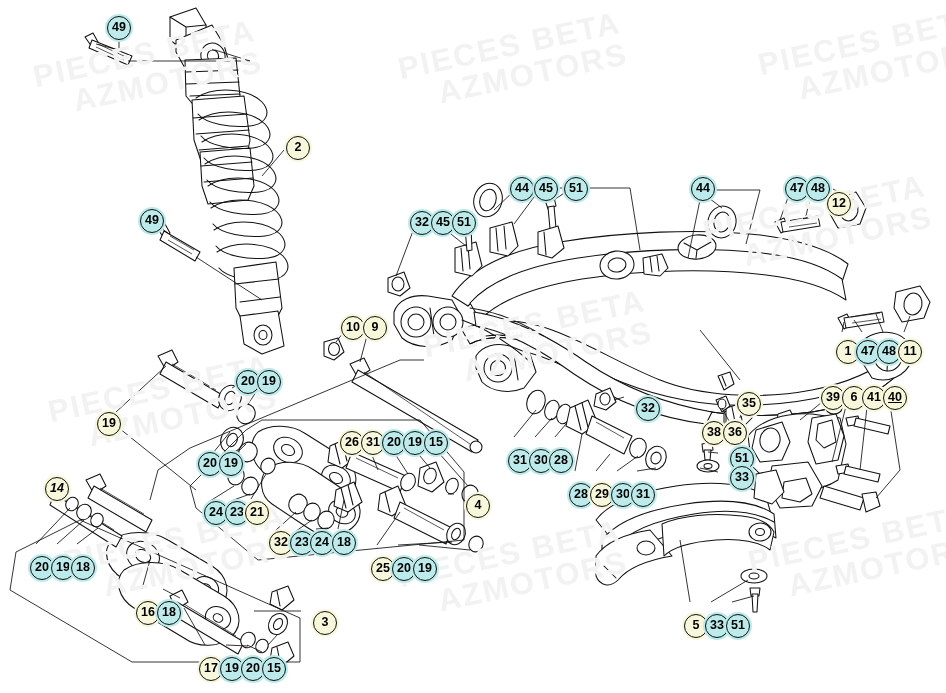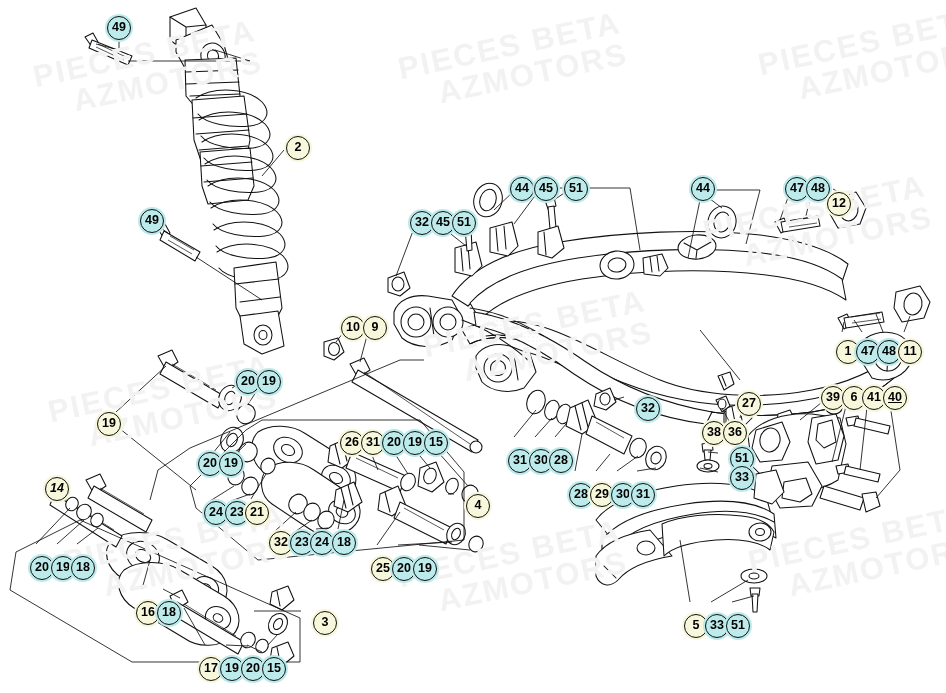--- a/index.html
+++ b/index.html
@@ -673,21 +673,21 @@
       <div class="badge cy" style="left: 611px; top: 483px;">
         <span>30</span>
       </div>
       <div class="badge cy" style="left: 631px; top: 483px;">
         <span>31</span>
       </div>
       <div class="badge cy" style="left: 636px; top: 397px;">
         <span>32</span>
       </div>
       <div class="badge ye" style="left: 737px; top: 392px;">
-        <span>27</span>
+        <span>35</span>
       </div>
       <div class="badge ye" style="left: 702px; top: 421px;">
         <span>38</span>
       </div>
       <div class="badge ye" style="left: 723px; top: 421px;">
         <span>36</span>
       </div>
       <div class="badge cy" style="left: 730px; top: 447px;">
         <span>51</span>
       </div>

